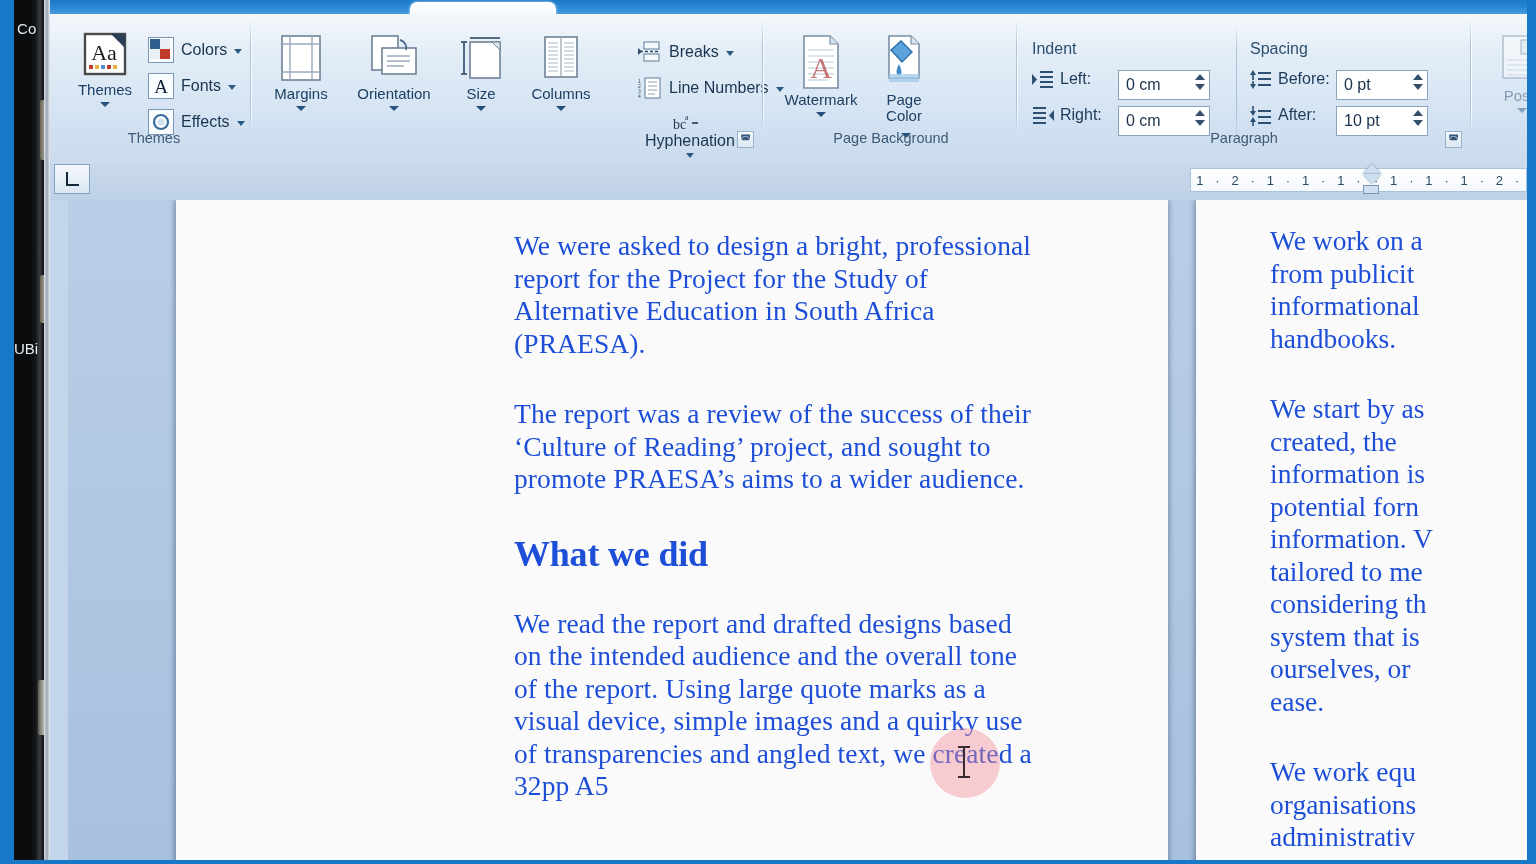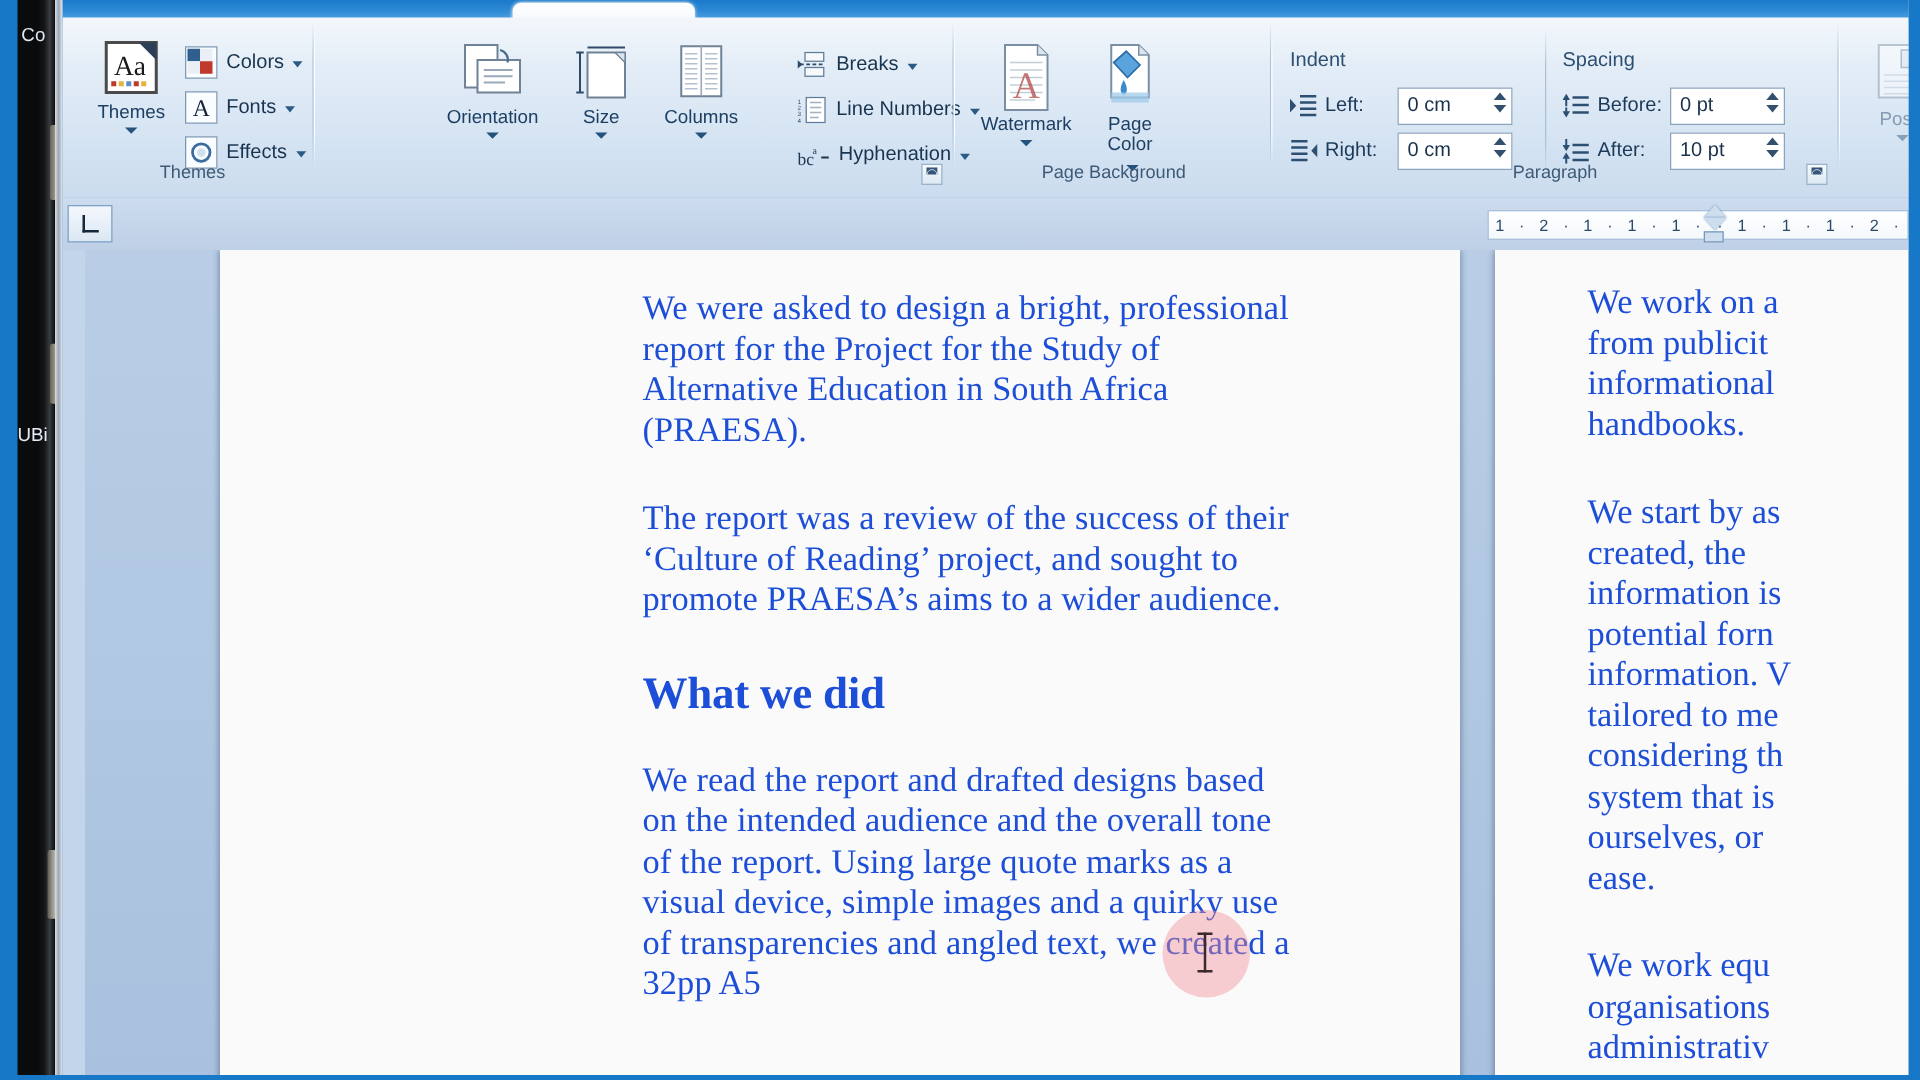--- a/index.html
+++ b/index.html
@@ -59,21 +59,21 @@
   .smbtn{position:absolute;height:28px;display:flex;align-items:center;cursor:default;}
   .smbtn .slbl{font-size:16px;color:#18344f;margin-left:7px;
     font-family:"Liberation Sans",sans-serif;white-space:nowrap;}
   .smbtn .sarr{width:0;height:0;border-left:4.5px solid transparent;border-right:4.5px solid transparent;
     border-top:5px solid #2b5a85;margin-left:7px;margin-top:3px;}
 
   .swatch{width:26px;height:26px;border:1px solid #7d97b2;background:#fafdff;
     box-sizing:border-box;position:relative;}
 
   
-  .fieldrow{position:absolute;display:flex;align-items:center;}
+  .fieldrow{position:absolute;display:flex;align-items:flex-start;}
   .flbl{font-size:16px;color:#1b3a59;margin-left:6px;width:58px;
     font-family:"Liberation Sans",sans-serif;}
   .fbox{width:92px;height:30px;background:#ffffff;border:1px solid #8aa4bd;
     display:flex;align-items:center;box-sizing:border-box;position:relative;}
   .fbox .fv{font-size:16px;color:#19324c;padding-left:7px;
     font-family:"Liberation Sans",sans-serif;}
   .spin{position:absolute;right:2px;top:2px;width:14px;height:24px;}
   .spin div{width:0;height:0;border-left:5px solid transparent;border-right:5px solid transparent;margin:1px auto;}
   .spin .up{border-bottom:6px solid #3c6somebody;}
   .spin .up{border-bottom:6px solid #32506e;}
@@ -212,20 +212,33 @@
 
         <div class="grp-lbl">Themes</div>
       </div>
 
       <div class="grp-sep" style="left:200px;"></div>
       <div class="grp-sep2" style="left:201px;"></div>
 
       <div class="grp" style="left:206px;width:502px;">
         <div class="grp-box"></div>
 
+        <div class="bigbtn" style="left:6px;top:14px;">
+          <div class="ico" style="width:46px;height:50px;">
+            <svg width="46" height="50" viewBox="0 0 46 50">
+              <rect x="4" y="2" width="38" height="44" fill="#ffffff" stroke="#6f8296" stroke-width="1.6"></rect>
+              <line x1="12" y1="2" x2="12" y2="46" stroke="#9aaabb" stroke-width="1.4"></line>
+              <line x1="34" y1="2" x2="34" y2="46" stroke="#9aaabb" stroke-width="1.4"></line>
+              <line x1="4" y1="10" x2="42" y2="10" stroke="#9aaabb" stroke-width="1.4"></line>
+              <line x1="4" y1="38" x2="42" y2="38" stroke="#9aaabb" stroke-width="1.4"></line>
+            </svg>
+          </div>
+          <div class="lbl">Margins</div>
+          <div class="arr"></div>
+        </div>
 
         <div class="bigbtn" style="left:86px;top:14px;width:104px;">
           <div class="ico" style="width:52px;height:50px;">
             <svg width="52" height="50" viewBox="0 0 52 50">
               <rect x="4" y="2" width="26" height="34" fill="#ffffff" stroke="#6f8296" stroke-width="1.6"></rect>
               <rect x="14" y="14" width="34" height="26" fill="#ffffff" stroke="#6f8296" stroke-width="1.6"></rect>
               <line x1="19" y1="22" x2="42" y2="22" stroke="#9aaabb" stroke-width="1.5"></line>
               <line x1="19" y1="27" x2="42" y2="27" stroke="#9aaabb" stroke-width="1.5"></line>
               <line x1="19" y1="32" x2="36" y2="32" stroke="#9aaabb" stroke-width="1.5"></line>
               <path d="M32 6 a8 8 0 0 1 6 10" fill="none" stroke="#4a6d8f" stroke-width="1.8"></path>
@@ -308,21 +321,21 @@
                   <text x="0" y="11">2</text>
                   <text x="0" y="16">3</text>
                   <text x="0" y="21">4</text>
               </g>
             </svg>
           </span>
           <span class="slbl">Line Numbers</span>
           <span class="sarr"></span>
         </div>
 
-        <div class="smbtn" style="left:382px;top:90px;">
+        <div class="smbtn" style="left:382px;top:90px;flex-direction:column;">
           <span style="width:26px;height:22px;">
             <svg width="26" height="22" viewBox="0 0 26 22" style="display:block">
               <text x="0" y="19" font-size="14" font-family="Liberation Serif, serif" fill="#1d3650">bc</text>
               <text x="12" y="10" font-size="8" font-family="Liberation Serif, serif" fill="#1d3650">a</text>
               <line x1="19" y1="13" x2="25" y2="13" stroke="#1d3650" stroke-width="1.6"></line>
             </svg>
           </span>
           <span class="slbl">Hyphenation</span>
           <span class="sarr"></span>
         </div>

